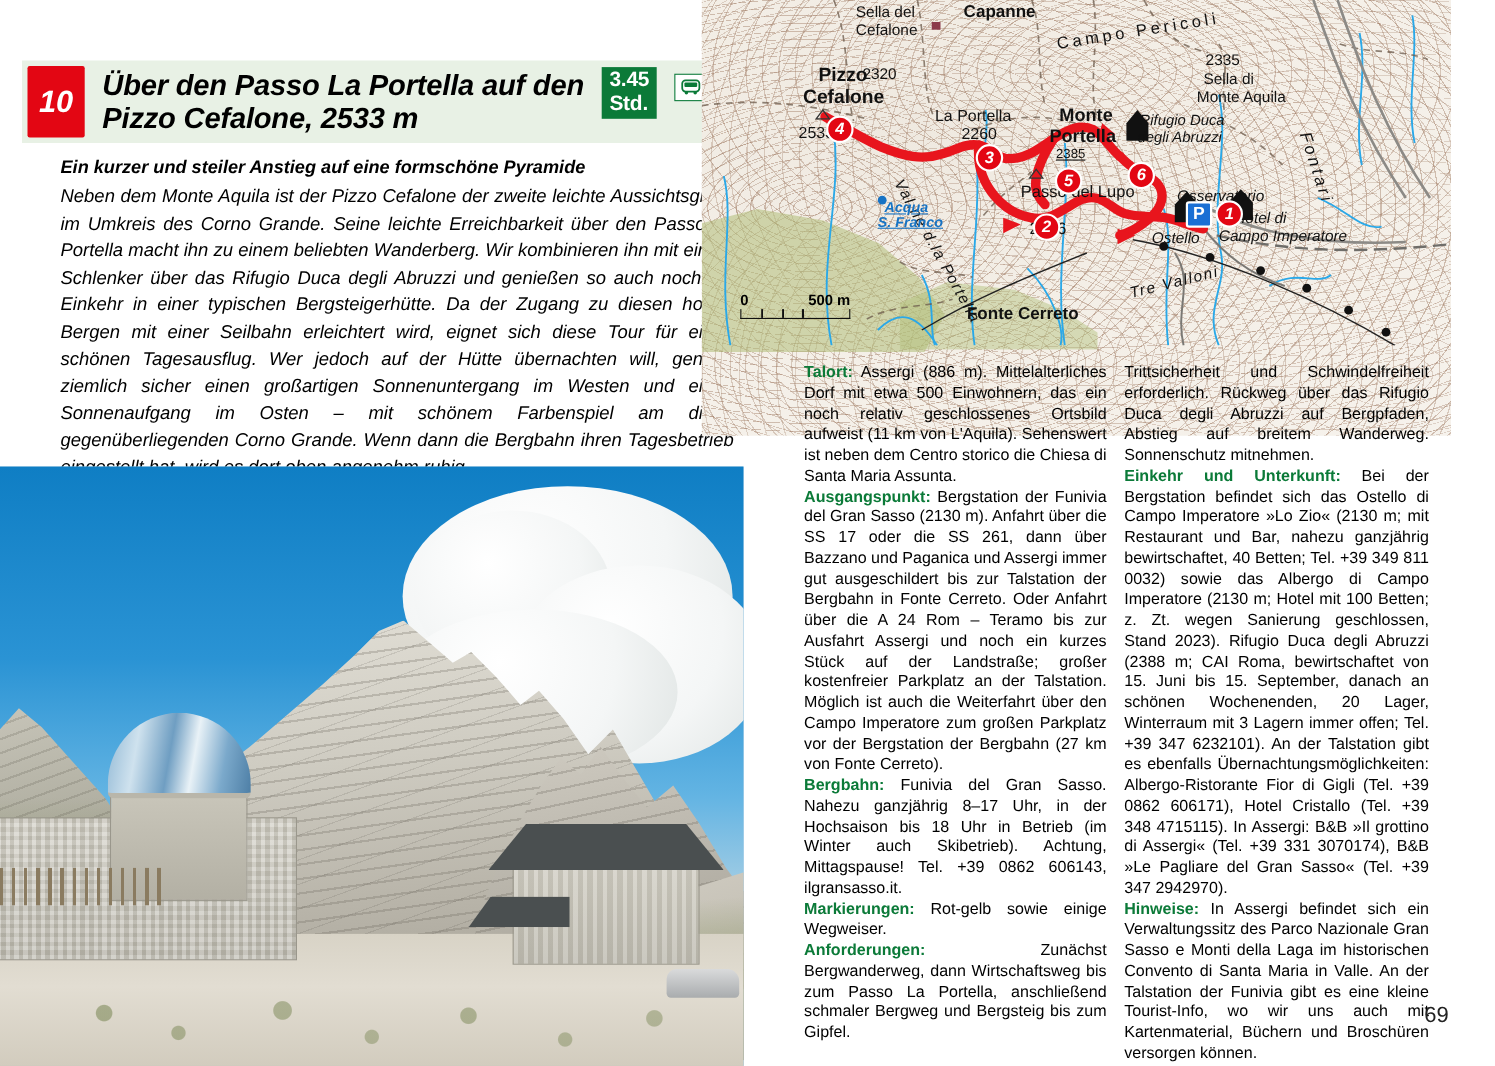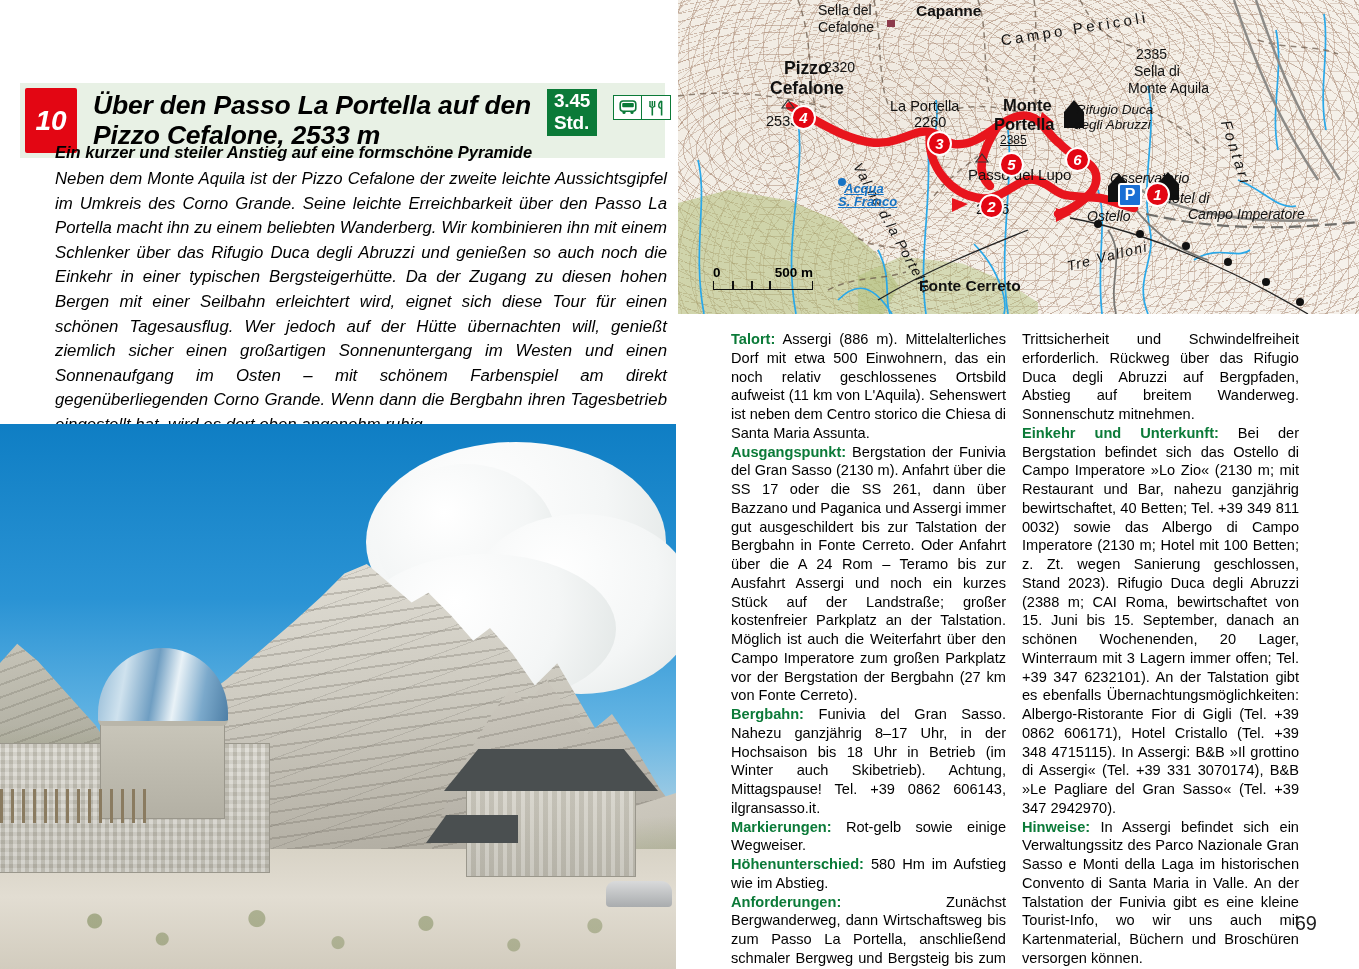--- a/index.html
+++ b/index.html
@@ -9,21 +9,21 @@
     font-family: "Liberation Sans", sans-serif;
     overflow: hidden;
   }
   .page { position: relative; width: 1359px; height: 969px; background: #fff; }
 
   
   .left-col { position: absolute; left: 0; top: 0; width: 676px; height: 969px; }
 
   .header-band {
     position: absolute; left: 20px; top: 55px; width: 645px; height: 75px;
-    background: #e8f1e5; display: flex; align-items: stretch; margin-top: 28px;
+    background: #e8f1e5; display: flex; align-items: stretch;
   }
   .tour-num {
     width: 52px; min-width: 52px; margin: 5px 0 5px 5px;
     background: #e30613; color: #fff;
     display: flex; align-items: center; justify-content: center;
     font-size: 28px; font-weight: bold; font-style: italic;
     border-radius: 2px;
   }
   .header-title {
     flex: 1; display: flex; align-items: center; padding-left: 16px;
@@ -191,21 +191,21 @@
     background: linear-gradient(180deg,#d9dadb 0%, #a9acae 100%);
     border-radius: 9px 11px 4px 4px;
   }
   .fence {
     position: absolute; left: 0px; bottom: 146px; width: 152px; height: 34px;
     background: repeating-linear-gradient(90deg, #8a7b60 0 3px, rgba(0,0,0,0) 3px 11px);
   }
 
   
   .map {
-    position: absolute; left: 678px; top: 0; width: 681px; height: 314px;
+    position: absolute; left: 638px; top: 0; width: 681px; height: 396px;
     overflow: hidden;
     background: #f3efe8;
   }
   .map-base { position: absolute; inset: 0; background:
       radial-gradient(ellipse at 28% 30%, #efe9e0 0%, #f4efe7 45%, #f6f2ec 100%); }
   .contours {
     position: absolute; inset: -40px;
     background:
       repeating-radial-gradient(ellipse 340px 190px at 18% 48%, rgba(150,110,85,.45) 0 1.1px, rgba(0,0,0,0) 1.1px 13px),
       repeating-radial-gradient(ellipse 260px 150px at 52% 22%, rgba(150,110,85,.38) 0 1.1px, rgba(0,0,0,0) 1.1px 15px),
@@ -464,21 +464,21 @@
     <div class="map-label lab-bold" style="left:325px; top:96px; font-size:16.5px;">Monte</div>
     <div class="map-label lab-bold" style="left:316px; top:115px; font-size:16.5px;">Portella</div>
     <div class="map-label lab-plain" style="left:322px; top:133px; font-size:12px;text-decoration:underline;">2385</div>
     <div class="map-label lab-ital" style="left:398px; top:102px; font-size:13.5px;">Rifugio Duca</div>
     <div class="map-label lab-ital" style="left:396px; top:117px; font-size:13.5px;">degli Abruzzi</div>
     <div class="map-label lab-ital" style="left:556px; top:118px; font-size:15px; letter-spacing:3px; transform:rotate(72deg); transform-origin:left top;">Fontari</div>
     <div class="map-label lab-plain" style="left:290px; top:166px; font-size:15px;">Passo del Lupo</div>
     <div class="map-label lab-plain" style="left:298px; top:200px; font-size:15px;">2156</div>
     <div class="map-label lab-ital" style="left:432px; top:170px; font-size:14px;">Osservatorio</div>
     <div class="map-label lab-ital" style="left:484px; top:190px; font-size:14px;">Hotel di</div>
-    <div class="map-label lab-ital" style="left:470px; top:206px; font-size:14px;padding-left:40px;">Campo Imperatore</div>
+    <div class="map-label lab-ital" style="left:470px; top:206px; font-size:14px;">Campo Imperatore</div>
     <div class="map-label lab-ital" style="left:409px; top:208px; font-size:14px;">Ostello</div>
     <div class="map-label lab-ital" style="left:388px; top:248px; font-size:14px; letter-spacing:1.6px; transform:rotate(-14deg);">Tre Valloni</div>
     <div class="map-label lab-ital" style="left:186px; top:160px; font-size:14px; letter-spacing:1.5px; transform:rotate(61deg); transform-origin:left top;">Val.ne d.la Portella</div>
     <div class="map-label lab-blue" style="left:166px; top:181px; font-size:13px;">Acqua</div>
     <div class="map-label lab-blue" style="left:160px; top:194px; font-size:13px;">S. Franco</div>
     <div class="map-label lab-bold" style="left:241px; top:277px; font-size:15.5px;">Fonte Cerreto</div>
     <div style="position:absolute; left:160px; top:178px; width:8px; height:8px; border-radius:50%; background:#1773c4;"></div>
 
     <div class="wp" style="left:113px; top:105px;">4</div>
     <div class="wp" style="left:249px; top:131px;">3</div>
@@ -495,21 +495,20 @@
       </div>
       <div class="scalebar-line"></div>
     </div>
   </div>
 
   <div class="info info-left">
     <p><span class="key">Talort:</span><span> Assergi (886 m). Mittelalterliches Dorf mit etwa 500 Einwohnern, das ein noch relativ geschlossenes Ortsbild aufweist (11 km von L'Aquila). Sehenswert ist neben dem Centro storico die Chiesa di Santa Maria Assunta.</span></p>
     <p><span class="key">Ausgangspunkt:</span><span> Bergstation der Funivia del Gran Sasso (2130 m). Anfahrt über die SS 17 oder die SS 261, dann über Bazzano und Paganica und Assergi immer gut ausgeschildert bis zur Talstation der Bergbahn in Fonte Cerreto. Oder Anfahrt über die A 24 Rom – Teramo bis zur Ausfahrt Assergi und noch ein kurzes Stück auf der Landstraße; großer kostenfreier Parkplatz an der Talstation. Möglich ist auch die Weiterfahrt über den Campo Imperatore zum großen Parkplatz vor der Bergstation der Bergbahn (27 km von Fonte Cerreto).</span></p>
     <p><span class="key">Bergbahn:</span><span> Funivia del Gran Sasso. Nahezu ganzjährig 8–17 Uhr, in der Hochsaison bis 18 Uhr in Betrieb (im Winter auch Skibetrieb). Achtung, Mittagspause! Tel. +39 0862 606143, ilgransasso.it.</span></p>
     <p><span class="key">Markierungen:</span><span> Rot-gelb sowie einige Wegweiser.</span></p>
-    <p><span class="key">Höhenunterschied:</span><span> 580 Hm im Aufstieg wie im Abstieg.</span></p>
     <p><span class="key">Anforderungen:</span><span> Zunächst Bergwanderweg, dann Wirtschaftsweg bis zum Passo La Portella, anschließend schmaler Bergweg und Bergsteig bis zum Gipfel.</span></p>
   </div>
 
   <div class="info info-right">
     <p><span>Trittsicherheit und Schwindelfreiheit erforderlich. Rückweg über das Rifugio Duca degli Abruzzi auf Bergpfaden, Abstieg auf breitem Wanderweg. Sonnenschutz mitnehmen.</span></p>
     <p><span class="key">Einkehr und Unterkunft:</span><span> Bei der Bergstation befindet sich das Ostello di Campo Imperatore »Lo Zio« (2130 m; mit Restaurant und Bar, nahezu ganzjährig bewirtschaftet, 40 Betten; Tel. +39 349 811 0032) sowie das Albergo di Campo Imperatore (2130 m; Hotel mit 100 Betten; z. Zt. wegen Sanierung geschlossen, Stand 2023). Rifugio Duca degli Abruzzi (2388 m; CAI Roma, bewirtschaftet von 15. Juni bis 15. September, danach an schönen Wochenenden, 20 Lager, Winterraum mit 3 Lagern immer offen; Tel. +39 347 6232101). An der Talstation gibt es ebenfalls Übernachtungsmöglichkeiten: Albergo-Ristorante Fior di Gigli (Tel. +39 0862 606171), Hotel Cristallo (Tel. +39 348 4715115). In Assergi: B&amp;B »Il grottino di Assergi« (Tel. +39 331 3070174), B&amp;B »Le Pagliare del Gran Sasso« (Tel. +39 347 2942970).</span></p>
     <p><span class="key">Hinweise:</span><span> In Assergi befindet sich ein Verwaltungssitz des Parco Nazionale Gran Sasso e Monti della Laga im historischen Convento di Santa Maria in Valle. An der Talstation der Funivia gibt es eine kleine Tourist-Info, wo wir uns auch mit Kartenmaterial, Büchern und Broschüren versorgen können.</span></p>
   </div>
 
   <div class="pageno">69</div>

